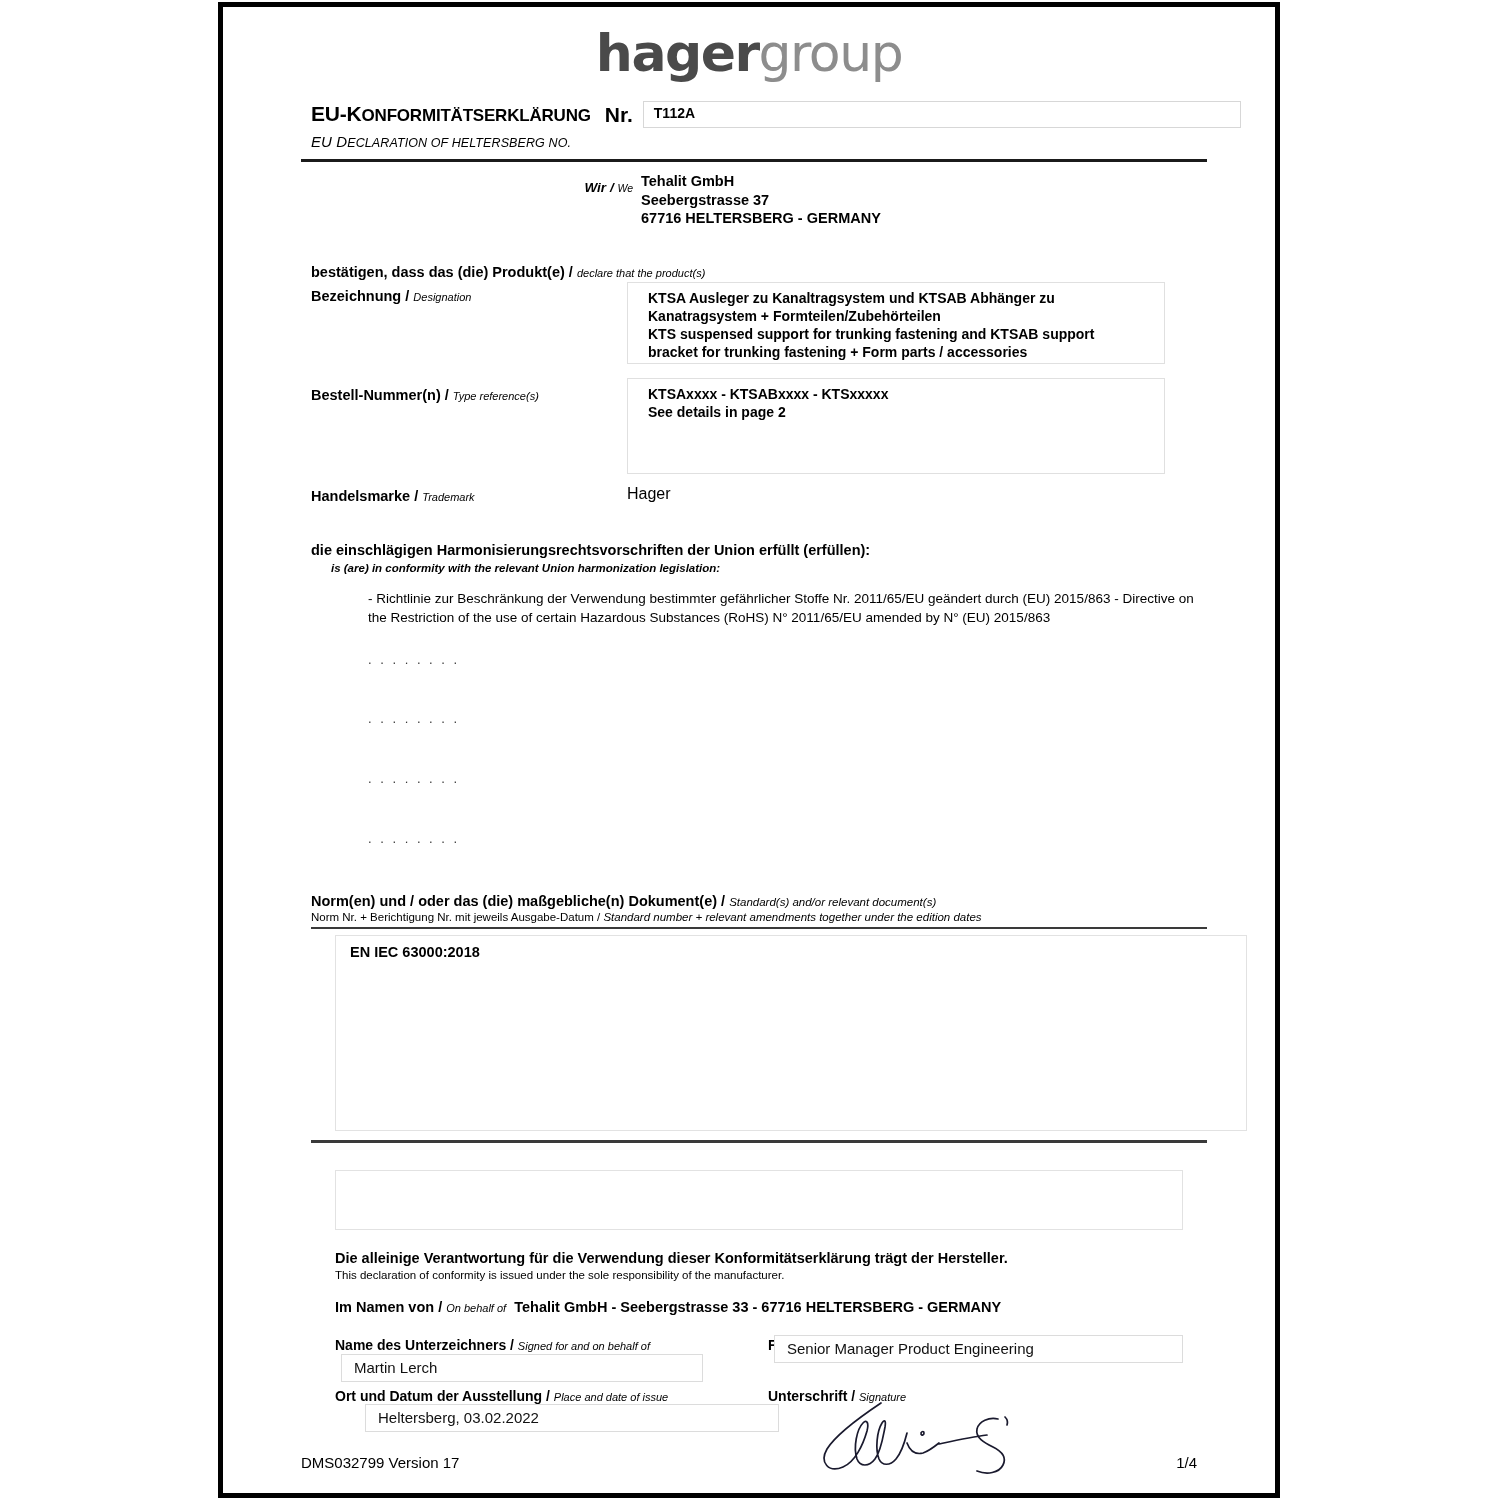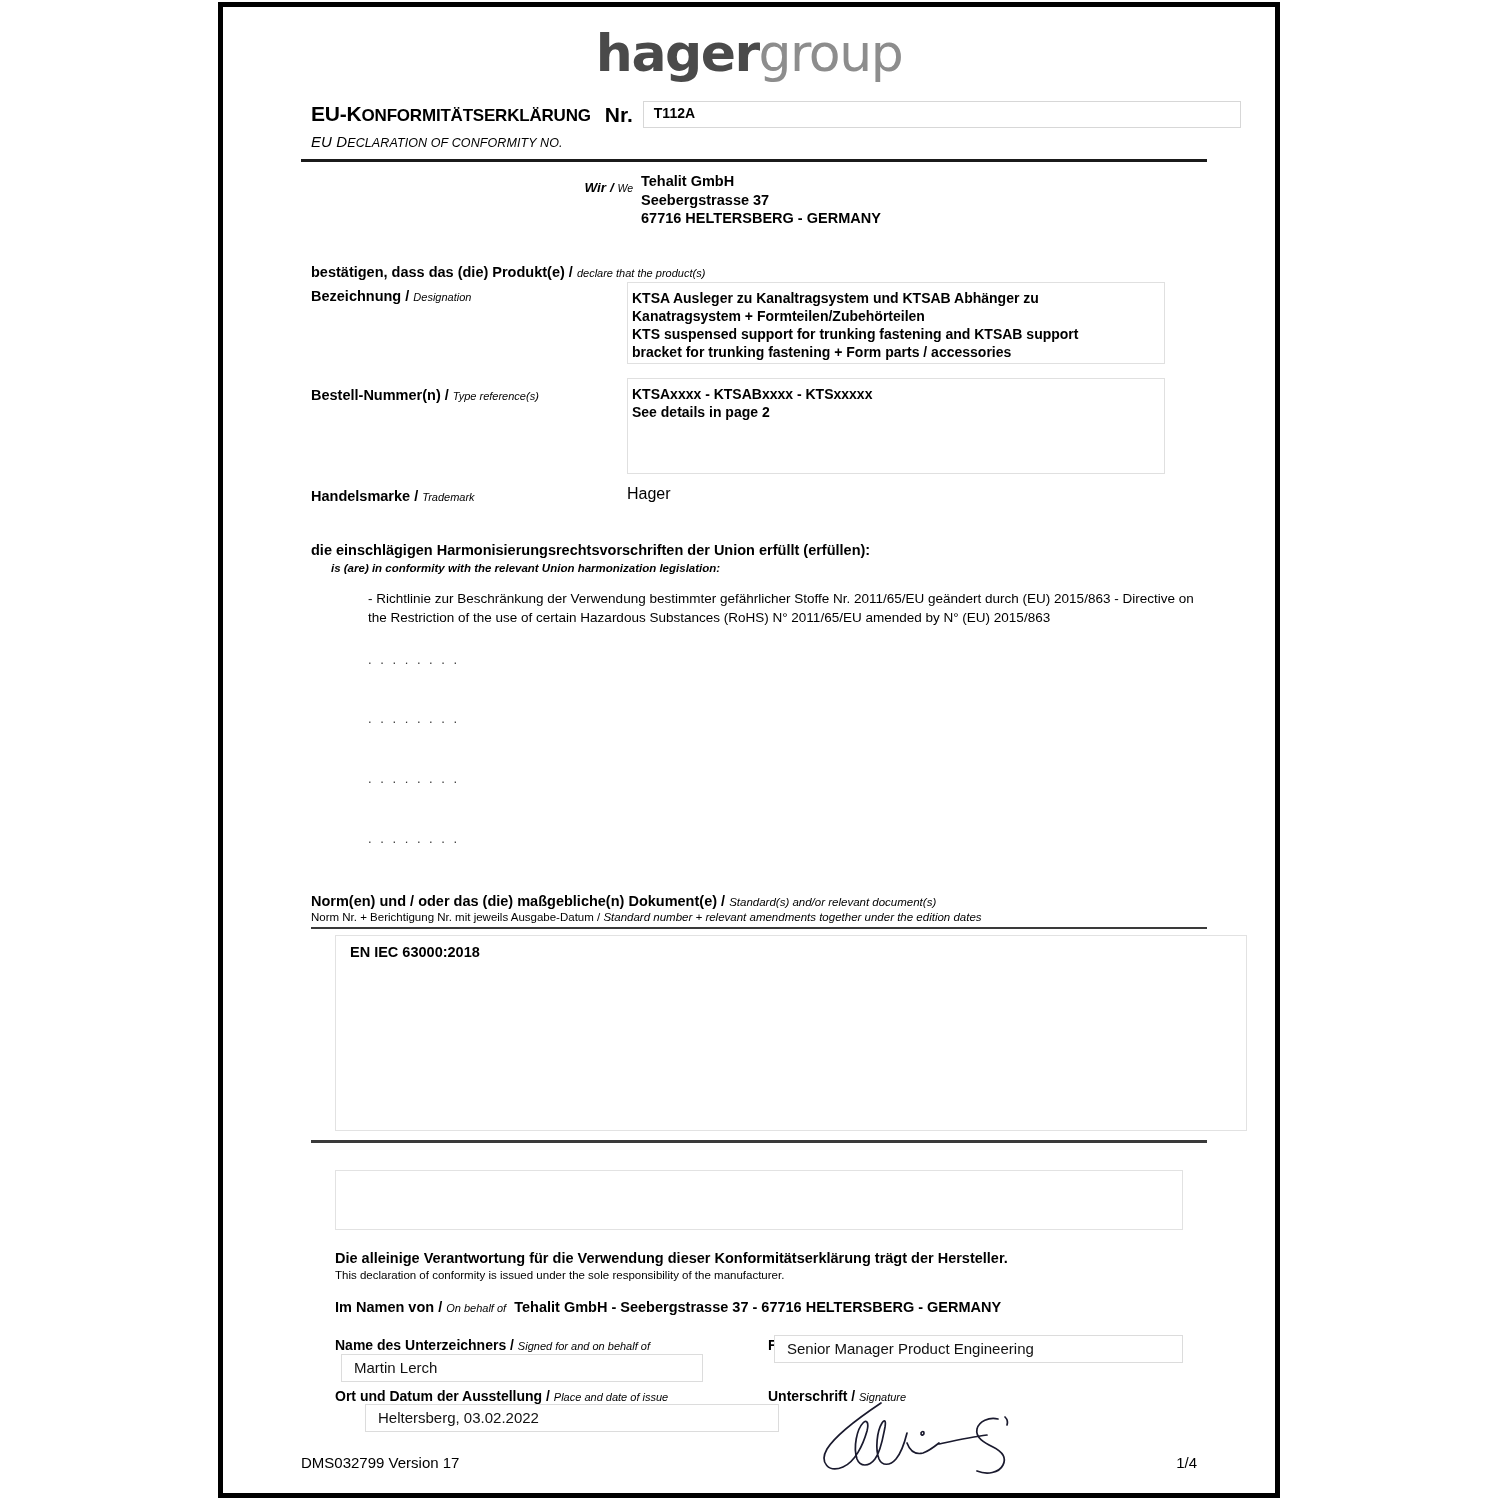--- a/index.html
+++ b/index.html
@@ -140,21 +140,21 @@
   .lbl-hm { left: 88px; top: 481px; }
 
   
   .vbox {
     position: absolute;
     border: 1px solid #e0e0e0;
     background: #fff;
     font-size: 14px;
     font-weight: 700;
     line-height: 18px;
-    padding: 6px 0 0 4px;
+    padding: 6px 0 0 20px;
     white-space: pre-line;
   }
   .box-bez { left: 404px; top: 275px; width: 538px; height: 82px; }
   .box-best { left: 404px; top: 371px; width: 538px; height: 96px; }
 
   .hm-value {
     position: absolute;
     left: 404px; top: 478px;
     font-size: 16px;
     font-weight: 400;
@@ -322,21 +322,21 @@
       <span class="logo">
         <span class="lg-a">hager</span><span class="lg-b">group</span>
       </span>
     </div>
 
     <div class="title-row">
       <span class="title-de"><span>EU-K</span><span class="sc">ONFORMITÄTSERKLÄRUNG</span></span>
       <span class="title-nr">Nr.</span>
       <span class="nr-box">T112A</span>
     </div>
-    <div class="title-en"><span>EU D</span><span class="sc">ECLARATION OF CONFORMITY NO.</span></div>
+    <div class="title-en"><span>EU D</span><span class="sc">ECLARATION OF HELTERSBERG NO.</span></div>
     <div class="rule-top"></div>
 
     <div class="we-label"><span>Wir</span> <span class="slash">/</span> <span class="en">We</span></div>
     <div class="addr">Tehalit GmbH
 Seebergstrasse 37
 67716 HELTERSBERG - GERMANY</div>
 
     <div class="declare-line"><span>bestätigen, dass das (die) Produkt(e)</span> <span class="slash">/</span> <span class="en">declare that the product(s)</span></div>
 
     <div class="fld-label lbl-bez"><span>Bezeichnung</span> <span class="slash">/</span> <span class="en">Designation</span></div>
@@ -364,21 +364,21 @@
     <div class="norm-de"><span>Norm(en) und / oder das (die) maßgebliche(n) Dokument(e)</span> <span class="slash">/</span> <span class="en">Standard(s) and/or relevant document(s)</span></div>
     <div class="norm-sub"><span>Norm Nr. + Berichtigung Nr. mit jeweils Ausgabe-Datum /</span> <span class="it">Standard number + relevant amendments together under the edition dates</span></div>
     <div class="rule-norm"></div>
     <div class="norm-box">EN IEC 63000:2018</div>
 
     <div class="rule-mid"></div>
     <div class="extra-box"></div>
 
     <div class="resp-de">Die alleinige Verantwortung für die Verwendung dieser Konformitätserklärung trägt der Hersteller.</div>
     <div class="resp-en">This declaration of conformity is issued under the sole responsibility of the manufacturer.</div>
-    <div class="behalf"><span>Im Namen von</span> <span class="slash">/</span> <span class="en">On behalf of</span> &nbsp;<span>Tehalit GmbH - Seebergstrasse 37 - 67716 HELTERSBERG - GERMANY</span></div>
+    <div class="behalf"><span>Im Namen von</span> <span class="slash">/</span> <span class="en">On behalf of</span> &nbsp;<span>Tehalit GmbH - Seebergstrasse 33 - 67716 HELTERSBERG - GERMANY</span></div>
 
     <div class="sg-label lb-name"><span>Name des Unterzeichners</span> <span class="slash">/</span> <span class="en">Signed for and on behalf of</span></div>
     <div class="sg-box bx-name">Martin Lerch</div>
 
     <div class="sg-label lb-func"><span>Funktion des Unterzeichners</span> <span class="slash">/</span> <span class="en">Function of signatory</span></div>
     <div class="sg-box bx-func">Senior Manager Product Engineering</div>
 
     <div class="sg-label lb-ort"><span>Ort und Datum der Ausstellung</span> <span class="slash">/</span> <span class="en">Place and date of issue</span></div>
     <div class="sg-box bx-ort">Heltersberg, 03.02.2022</div>
 

